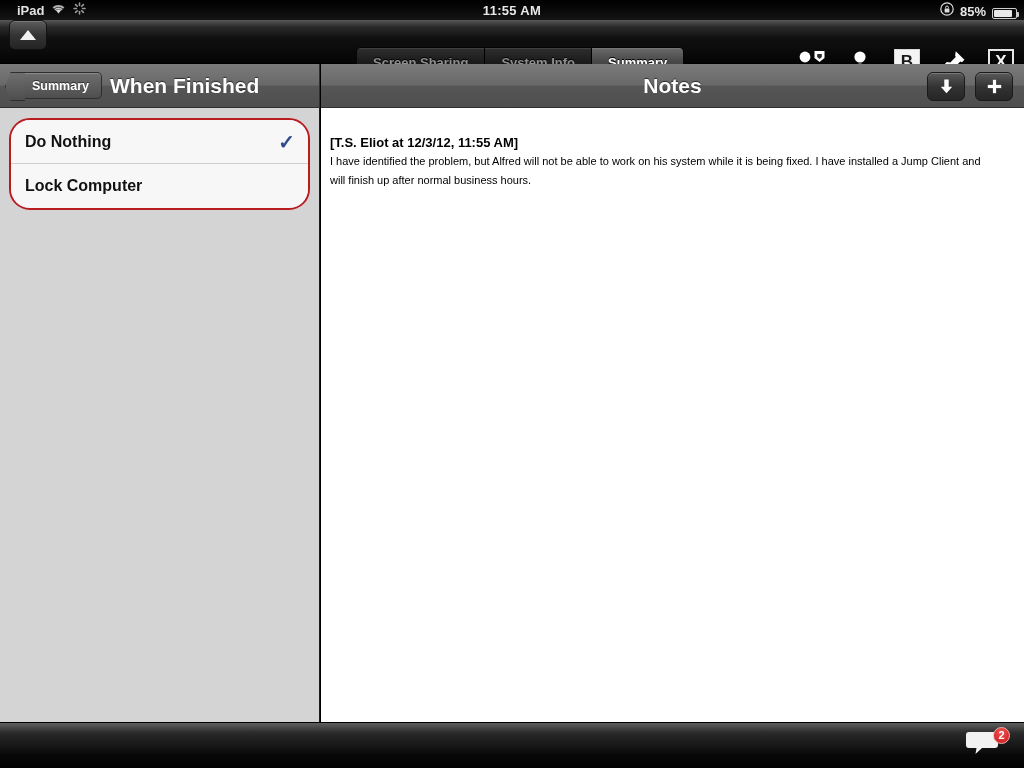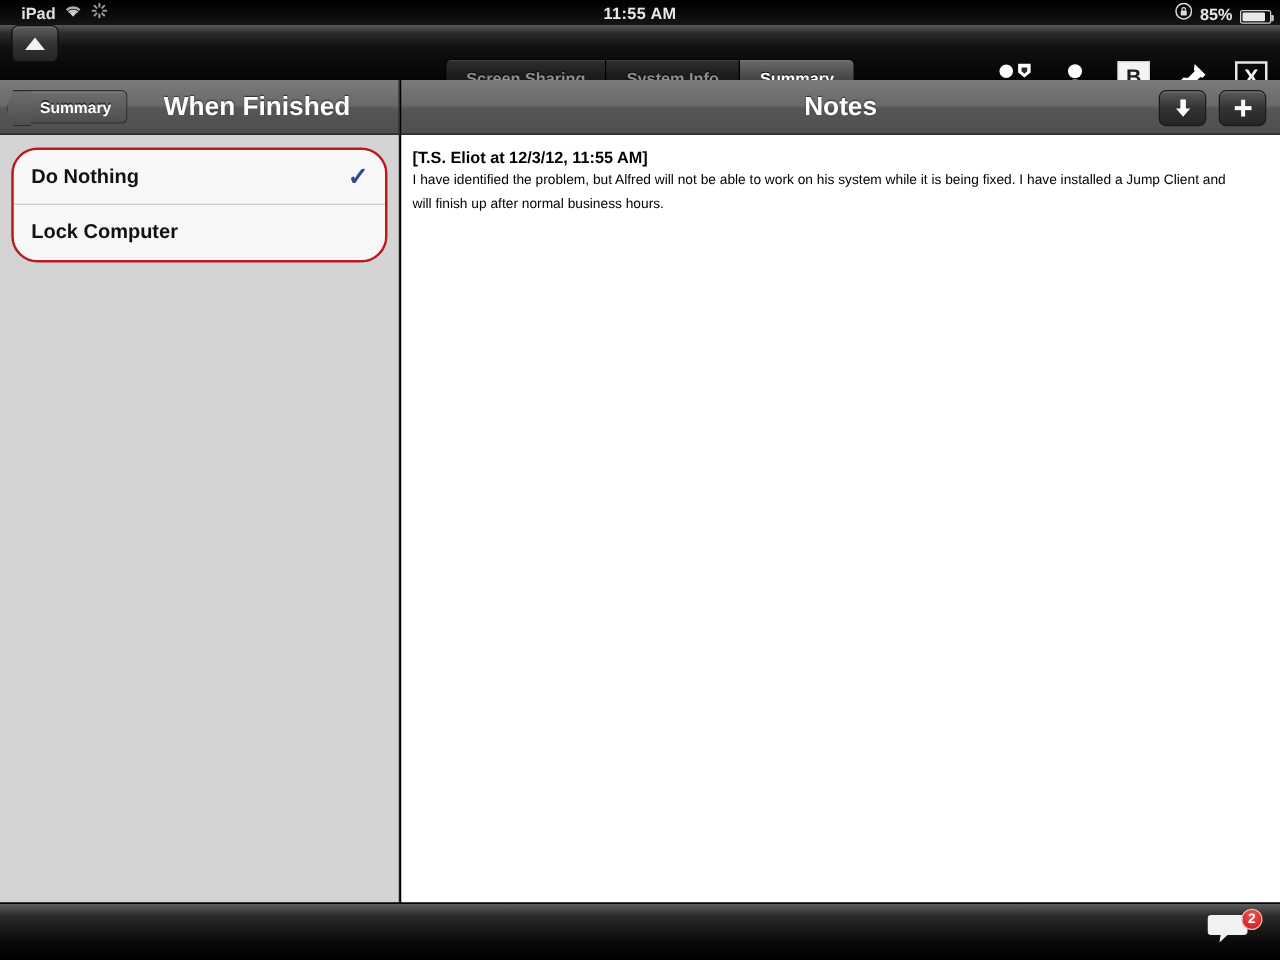--- a/index.html
+++ b/index.html
@@ -120,21 +120,21 @@
     content:""; position:absolute; left:-13px; top:-1px;
     width:19px; height:27px;
     background:linear-gradient(to bottom,#6e6e6e,#4e4e4e);
     border:1px solid #2e2e2e; border-right:none;
     clip-path:polygon(100% 0,100% 100%,28% 100%,0 50%,28% 0);
   }
   .hdr-title {
     font-size:21px; font-weight:bold; color:#fff;
     text-shadow:0 -1px 1px rgba(0,0,0,.6);
   }
-  .hdr-left .hdr-title { margin-left:29px; }
+  .hdr-left .hdr-title { margin-left:8px; }
 
   .hdr-btns {
     position:absolute; right:11px; top:8px;
     display:flex; gap:10px;
   }
   .hdr-btn {
     width:38px; height:29px; border-radius:6px;
     border:1px solid #1a1a1a;
     background:linear-gradient(to bottom,#5a5a5a,#333 50%,#262626);
     box-shadow:inset 0 1px 0 rgba(255,255,255,.2);
@@ -163,21 +163,21 @@
   }
   .opt-row:last-child { border-bottom:none; }
   .opt-label { font-size:16px; font-weight:bold; color:#111; flex:1; }
   .checkmark { color:#2f4b8c; font-size:20px; font-weight:bold; line-height:1; }
 
   
   .notes {
     position:absolute; left:321px; top:108px; width:703px; height:614px;
     background:#fff; overflow:hidden;
   }
-  .note { padding:9px 12px 0 9px; }
+  .note { padding:26px 12px 0 9px; }
   .note-head {
     font-size:13px; font-weight:bold; color:#000;
     line-height:18px;
   }
   .note-body {
     font-size:11px; color:#000; line-height:19px;
     max-width:664px;
   }
 
   

